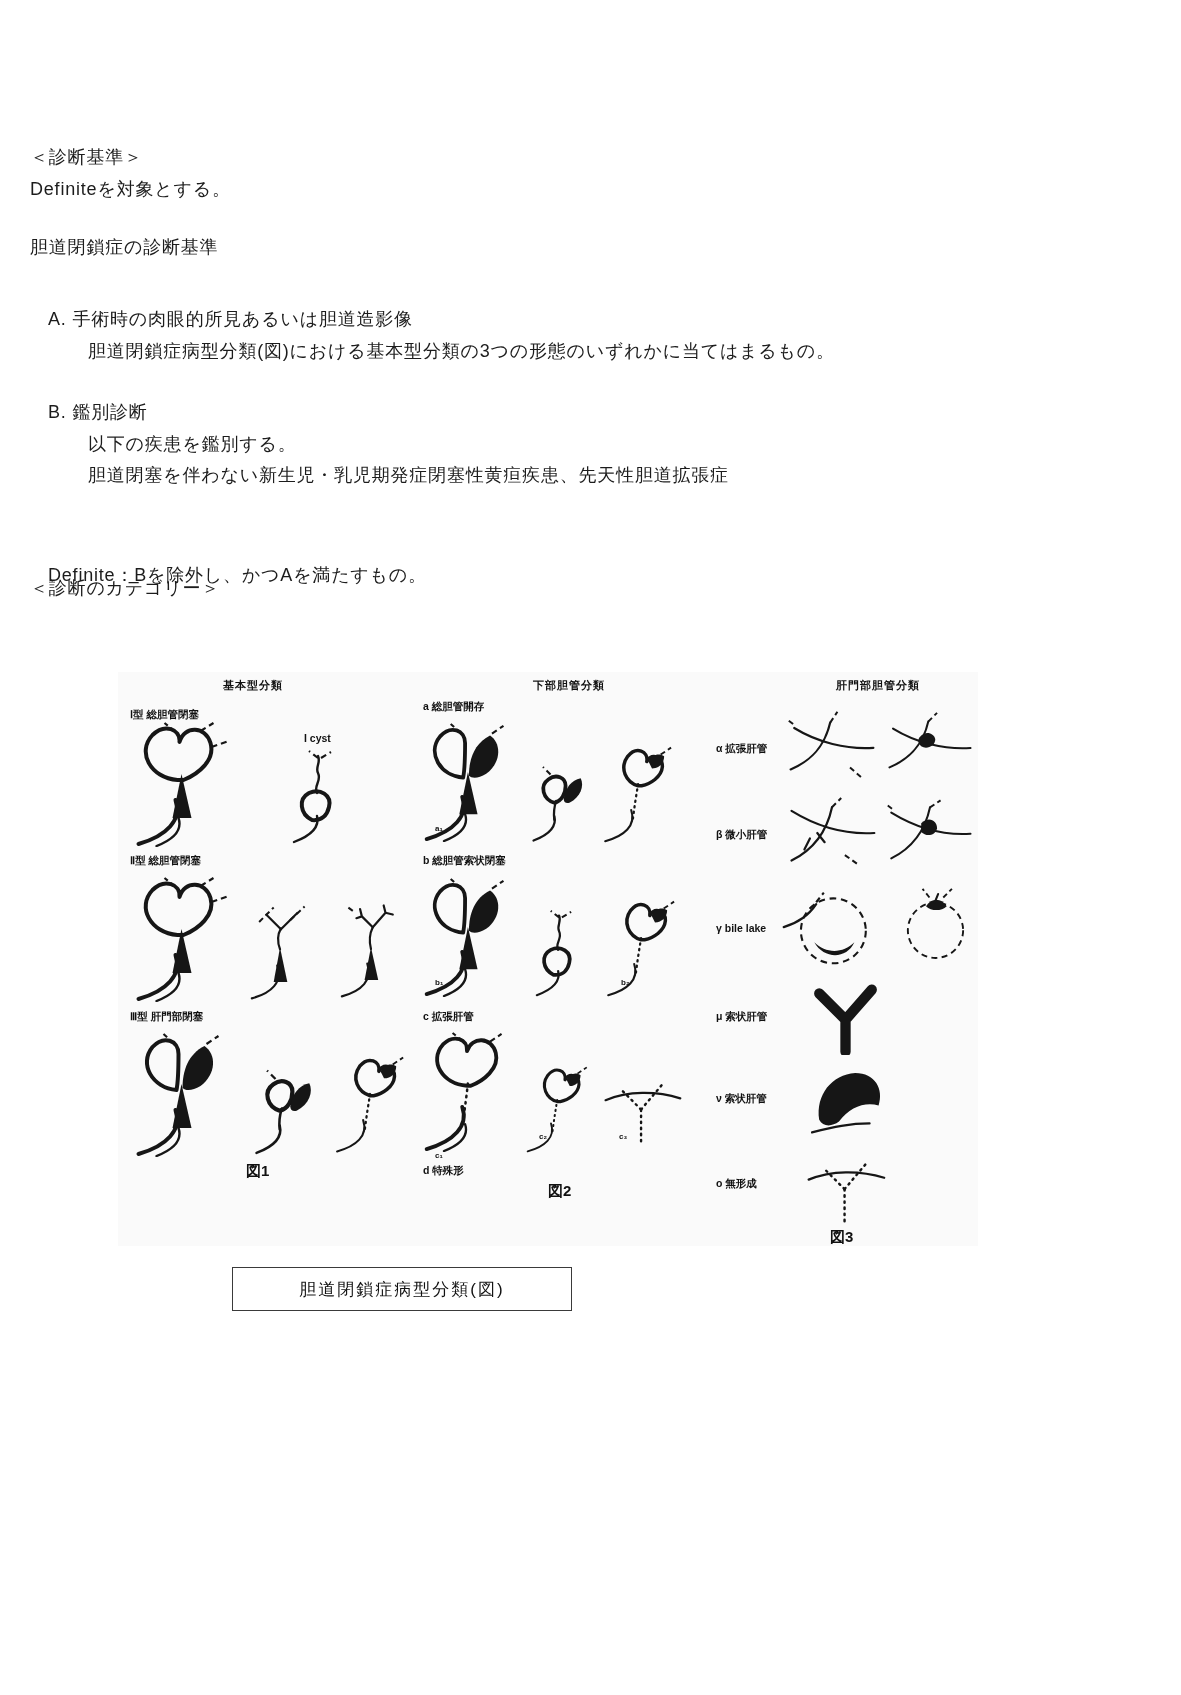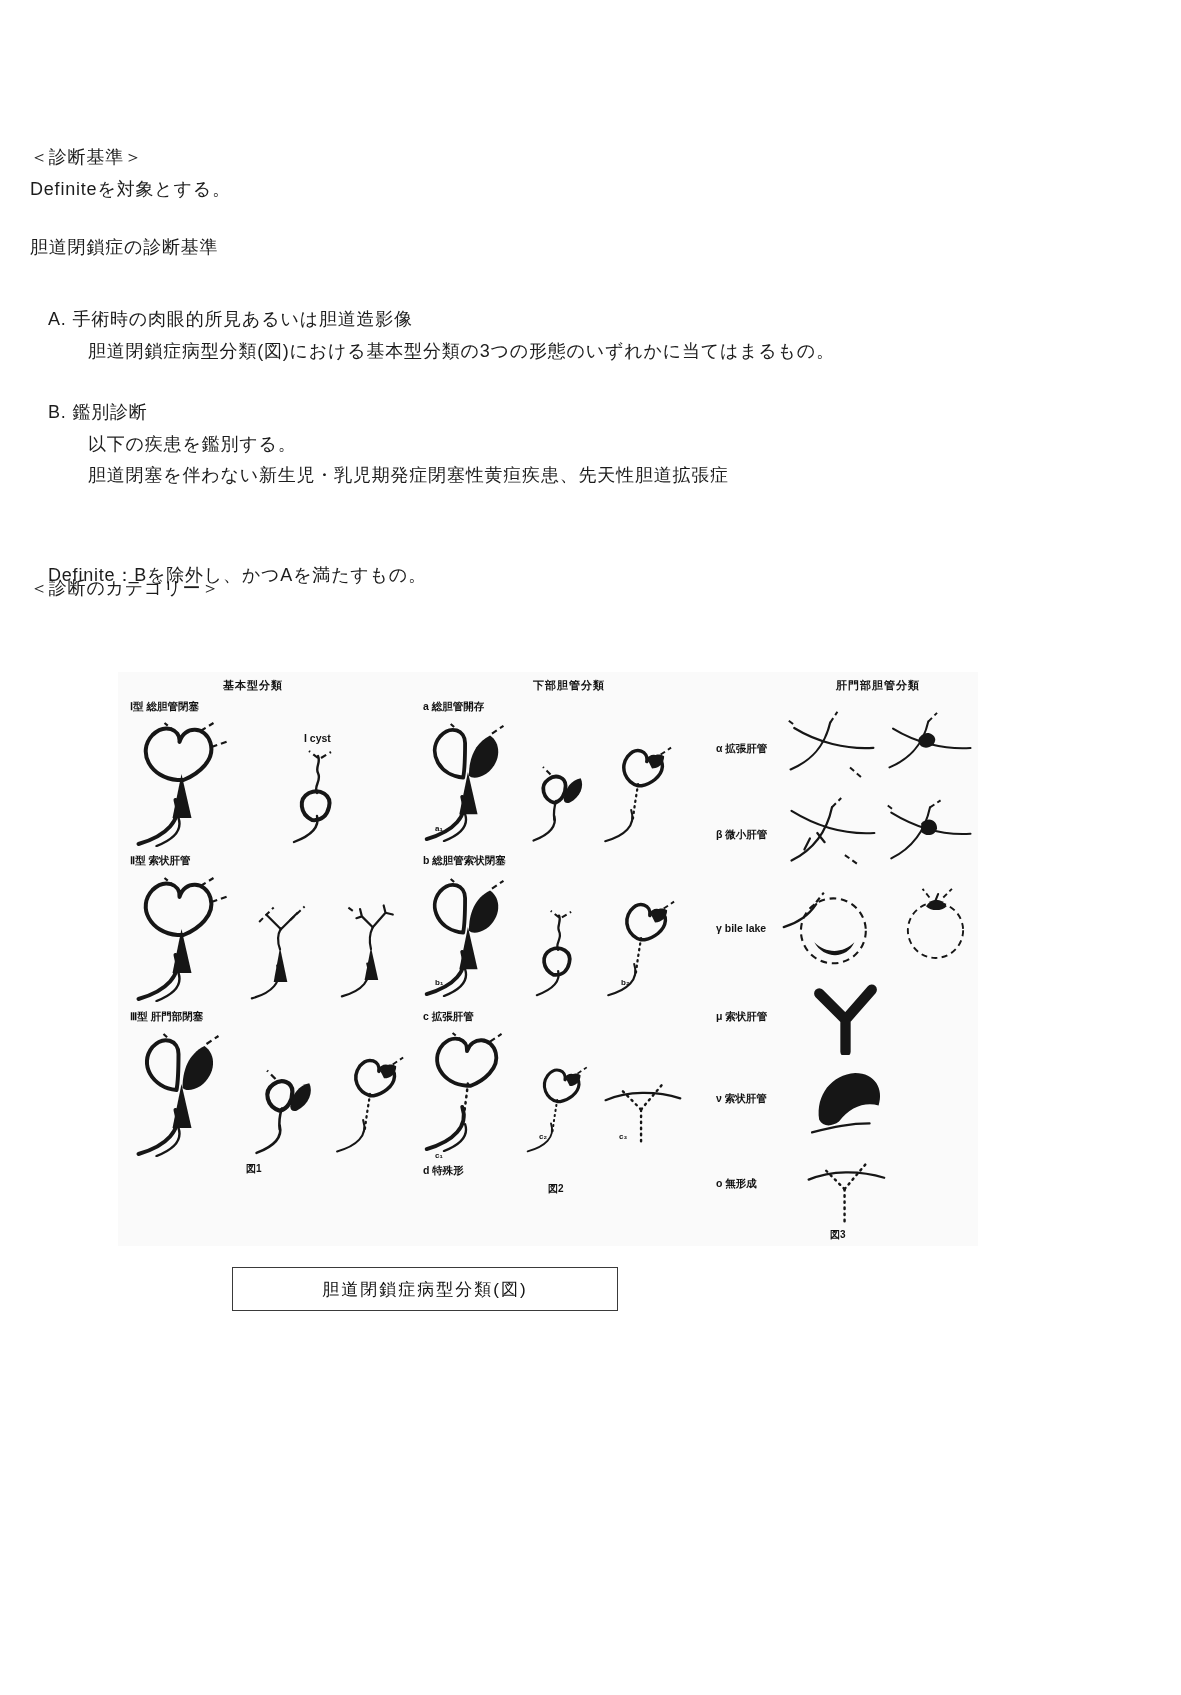--- a/index.html
+++ b/index.html
@@ -44,37 +44,37 @@
   .fsub {
     position:absolute;
     font-size:8px;
     font-weight:bold;
     color:#111;
     white-space:nowrap;
     padding-left:9px;
   }
   .fignum {
     position:absolute;
-    font-size:10px;
+    font-size:15px;
     font-weight:bold;
     color:#111;
   }
   .d { position:absolute; overflow:visible; }
   
   .ln  { fill:none; stroke:#161616; stroke-width:4;   stroke-linecap:round; stroke-linejoin:round; }
   .lt  { fill:none; stroke:#161616; stroke-width:2.4; stroke-linecap:round; stroke-linejoin:round; }
   .fl  { fill:#161616; stroke:none; }
   .dsh { fill:none; stroke:#161616; stroke-width:2.2; stroke-dasharray:6 4; }
   .dshc{ fill:none; stroke:#161616; stroke-width:2.2; stroke-dasharray:7 5; }
   .dot { fill:none; stroke:#161616; stroke-width:2.6; stroke-dasharray:1.5 5; stroke-linecap:round; }
   
   #caption-box {
     position:absolute;
     left:232px; top:1267px;
-    width:386px; height:44px;
+    width:340px; height:44px;
     border:1px solid #3a3a3a;
     background:#ffffff;
     display:flex; align-items:center; justify-content:center;
     font-size:17px;
     letter-spacing:2px;
     color:#111;
   }
 </style>
 </head>
 <body>
@@ -213,30 +213,30 @@
       </symbol>
     </defs>
   </svg>
 
   <div id="figure">
 
     <span class="fhead" style="left:105px; top:6px;">基本型分類</span>
     <span class="fhead" style="left:415px; top:6px;">下部胆管分類</span>
     <span class="fhead" style="left:718px; top:6px;">肝門部胆管分類</span>
 
-    <span class="flabel" style="left:12px; top:28px;">Ⅰ型 総胆管閉塞</span>
+    <span class="flabel" style="left:12px; top:36px;">Ⅰ型 総胆管閉塞</span>
     <svg class="d" style="left:10px; top:50px; width:105px; height:125px;">
         <use href="#tree1"></use>
       </svg>
     <span class="flabel" style="left:186px; top:60px;">I cyst</span>
     <svg class="d" style="left:165px; top:78px; width:72px; height:95px;">
         <use href="#cyst"></use>
       </svg>
 
-    <span class="flabel" style="left:12px; top:182px;">Ⅱ型 索状肝管</span>
+    <span class="flabel" style="left:12px; top:182px;">Ⅱ型 総胆管閉塞</span>
     <svg class="d" style="left:10px; top:205px; width:105px; height:125px;">
         <use href="#tree1"></use>
       </svg>
     <svg class="d" style="left:125px; top:230px; width:85px; height:100px;">
         <use href="#treeX"></use>
       </svg>
     <svg class="d" style="left:215px; top:228px; width:85px; height:100px;">
         <use href="#treeTwig"></use>
       </svg>
 

